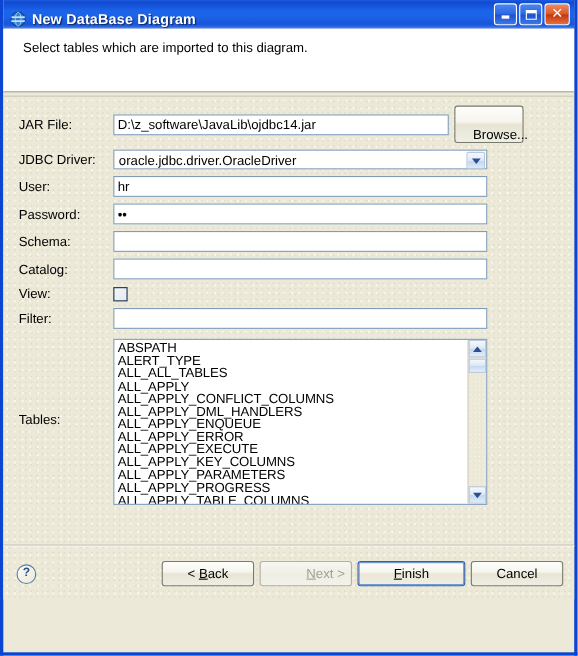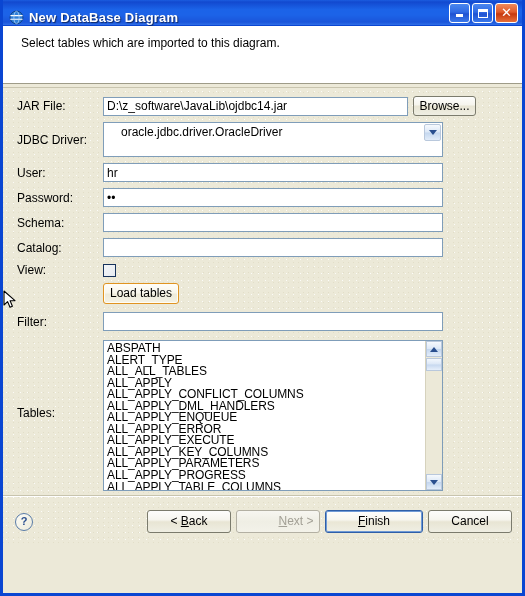--- a/index.html
+++ b/index.html
@@ -77,25 +77,25 @@
   }
   .fld.wide{width:305px;}
   .btn{
     box-sizing:border-box;
     border:1px solid #7b7b6d;border-radius:3px;
     background:linear-gradient(to bottom,#fdfdfc 0%,#f6f5ee 42%,#e8e5d4 52%,#efeee3 100%);
     font-family:"Liberation Sans","DejaVu Sans",sans-serif;font-size:12px;
     color:#000;padding:0 8px;height:21px;line-height:19px;
     text-align:center;cursor:default;white-space:nowrap;
   }
-  .btn.browse{width:63px;height:20px;line-height:18px;margin-left:5px;padding:0;}
+  .btn.browse{width:63px;height:20px;line-height:18px;margin-left:5px;padding:16px;}
   .combo{
-    width:340px;height:35px;box-sizing:border-box;position:relative;
+    width:340px;height:18px;box-sizing:border-box;position:relative;
     border:1px solid #7f9db9;background:#fff;
-    font-size:12px;line-height:19px;padding:0 22px 0 17px;overflow:hidden;white-space:nowrap;
+    font-size:12px;line-height:19px;padding:0 22px 0 4px;overflow:hidden;white-space:nowrap;
   }
   .combo-btn{
     position:absolute;right:1px;top:1px;width:17px;height:17px;
     box-sizing:border-box;border:1px solid #b9c8dc;border-radius:2px;
     background:linear-gradient(to bottom,#f6f9fd,#dce8f7 48%,#c4d7ef 52%,#e3edfa);
     display:flex;align-items:center;justify-content:center;
   }
   .chev{width:0;height:0;border-left:4px solid transparent;border-right:4px solid transparent;border-top:5px solid #2a4f8f;}
   .cbox{
     width:13px;height:13px;box-sizing:border-box;
@@ -229,29 +229,20 @@
     <div class="row">
       <span class="lbl">Catalog:</span>
       <input class="fld" type="text" value="" style="">
     </div>
 
     <div class="row">
       <span class="lbl">View:</span>
       <span class="cbox"></span>
     </div>
 
-    <div class="row" style="margin-bottom:8px;">
-      <span class="lbl"></span>
-      <span class="btn loadbtn">Load tables</span>
-      <span class="cursor-arrow" style="margin-left:-14px;margin-top:16px;">
-        <svg width="14" height="20" viewBox="0 0 14 20">
-          <path d="M1 1 L1 15 L4.6 11.6 L7 17.3 L9.4 16.2 L7.1 10.8 L12 10.6 Z" fill="#ffffff" stroke="#000000" stroke-width="1.1" stroke-linejoin="round"></path>
-        </svg>
-      </span>
-    </div>
 
     <div class="row">
       <span class="lbl">Filter:</span>
       <input class="fld" type="text" value="" style="">
     </div>
 
     <div class="listwrap">
       <span class="listlbl">Tables:</span>
       <div class="listbox">
         <div class="listitems">

